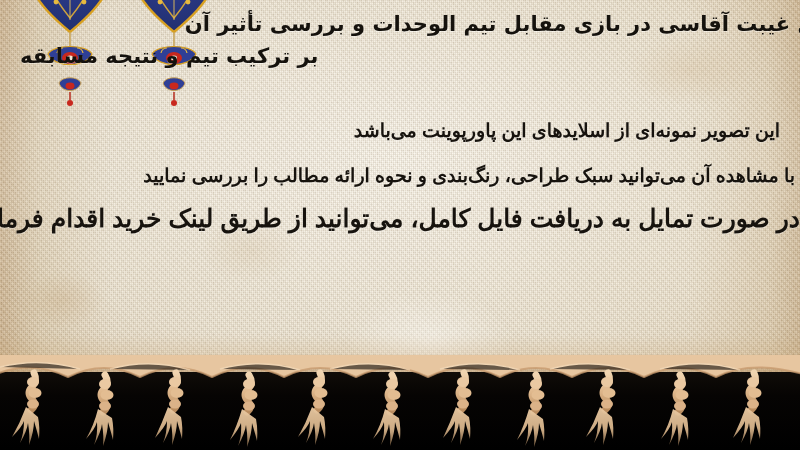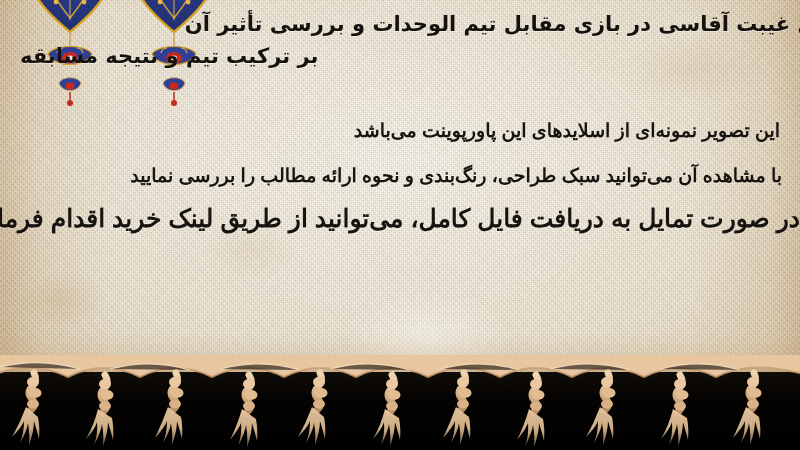--- a/index.html
+++ b/index.html
@@ -75,21 +75,21 @@
   .title .l2{display:block;text-align:left;padding-left:18px;}
 
   .body{
     position:absolute;right:0;top:104px;width:796px;
     font-family:Liberation Sans, sans-serif;
     font-weight:700;font-size:19px;color:#17130e;margin-top:12px;
   }
   .body p{margin:0;padding:0 4px 0 0;white-space:nowrap;text-align:right;
     text-shadow:0 1px 0 rgba(255,255,255,0.32);}
   .body .b1{font-size:19px;line-height:30px;padding-right:20px;}
-  .body .b2{font-size:19px;line-height:30px;margin-top:15px;padding-right:18px;}
+  .body .b2{font-size:19px;line-height:30px;margin-top:15px;padding-right:5px;}
   .body .b3{font-size:25px;line-height:30px;margin-top:12px;padding-right:0px;}
 
   
   .blackband{
     position:absolute;left:0;bottom:0;width:800px;height:78px;
     background:linear-gradient(to bottom,#100c08 0%,#060403 30%,#000 100%);
   }
   .fringe{position:absolute;left:0;bottom:0;width:800px;height:95px;}
 
   

